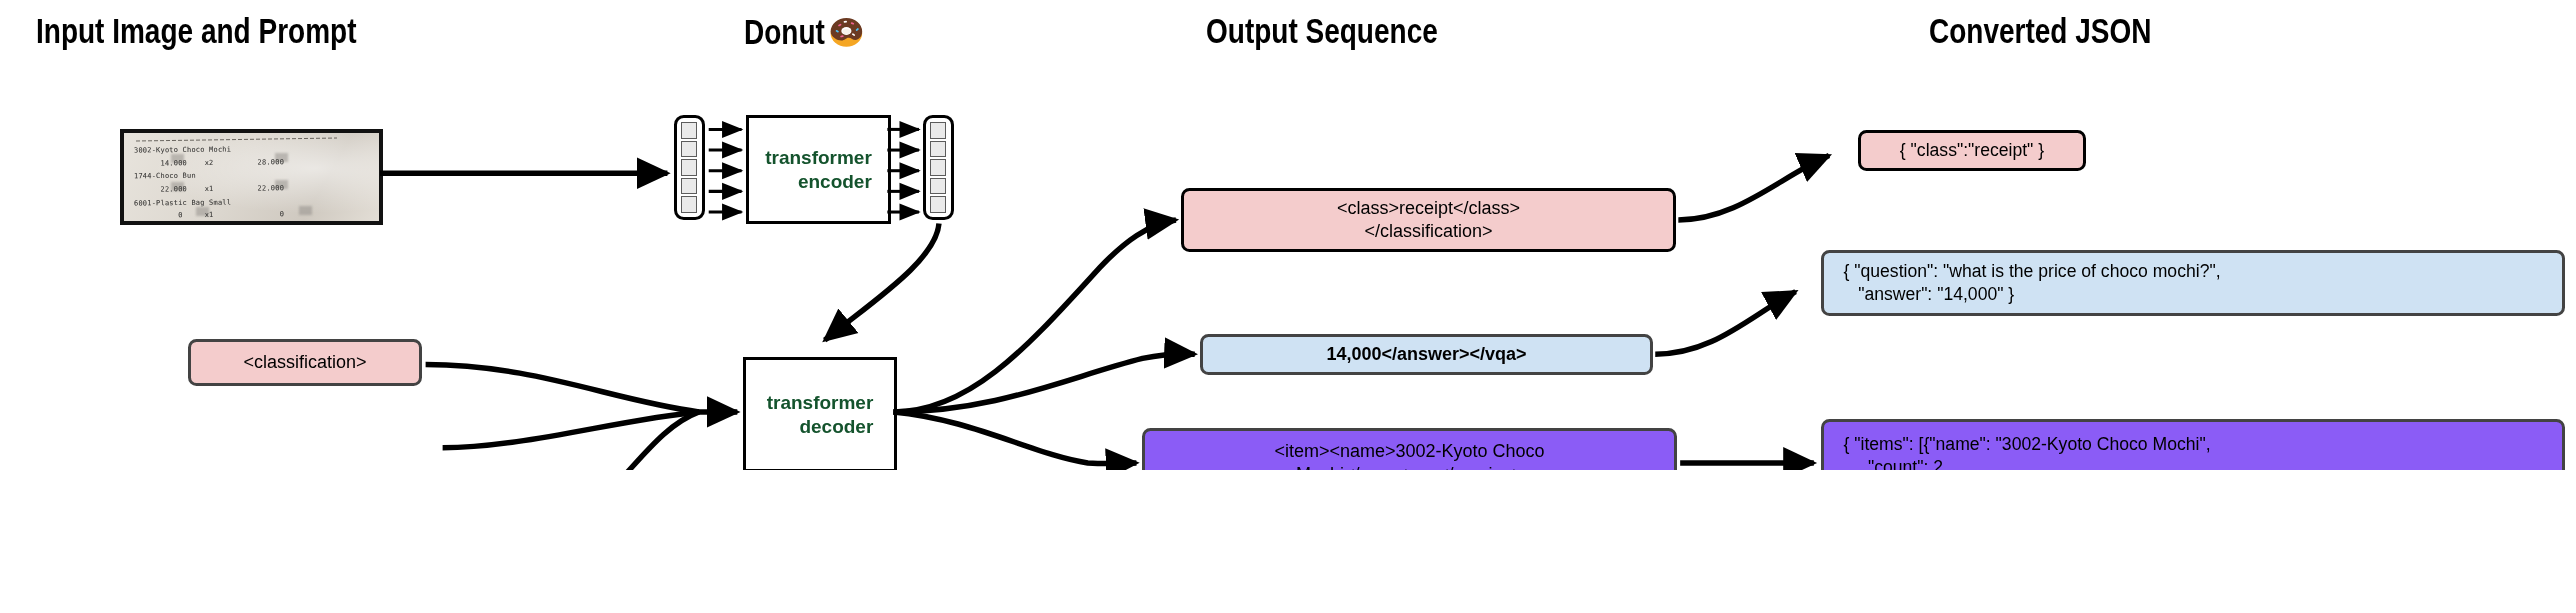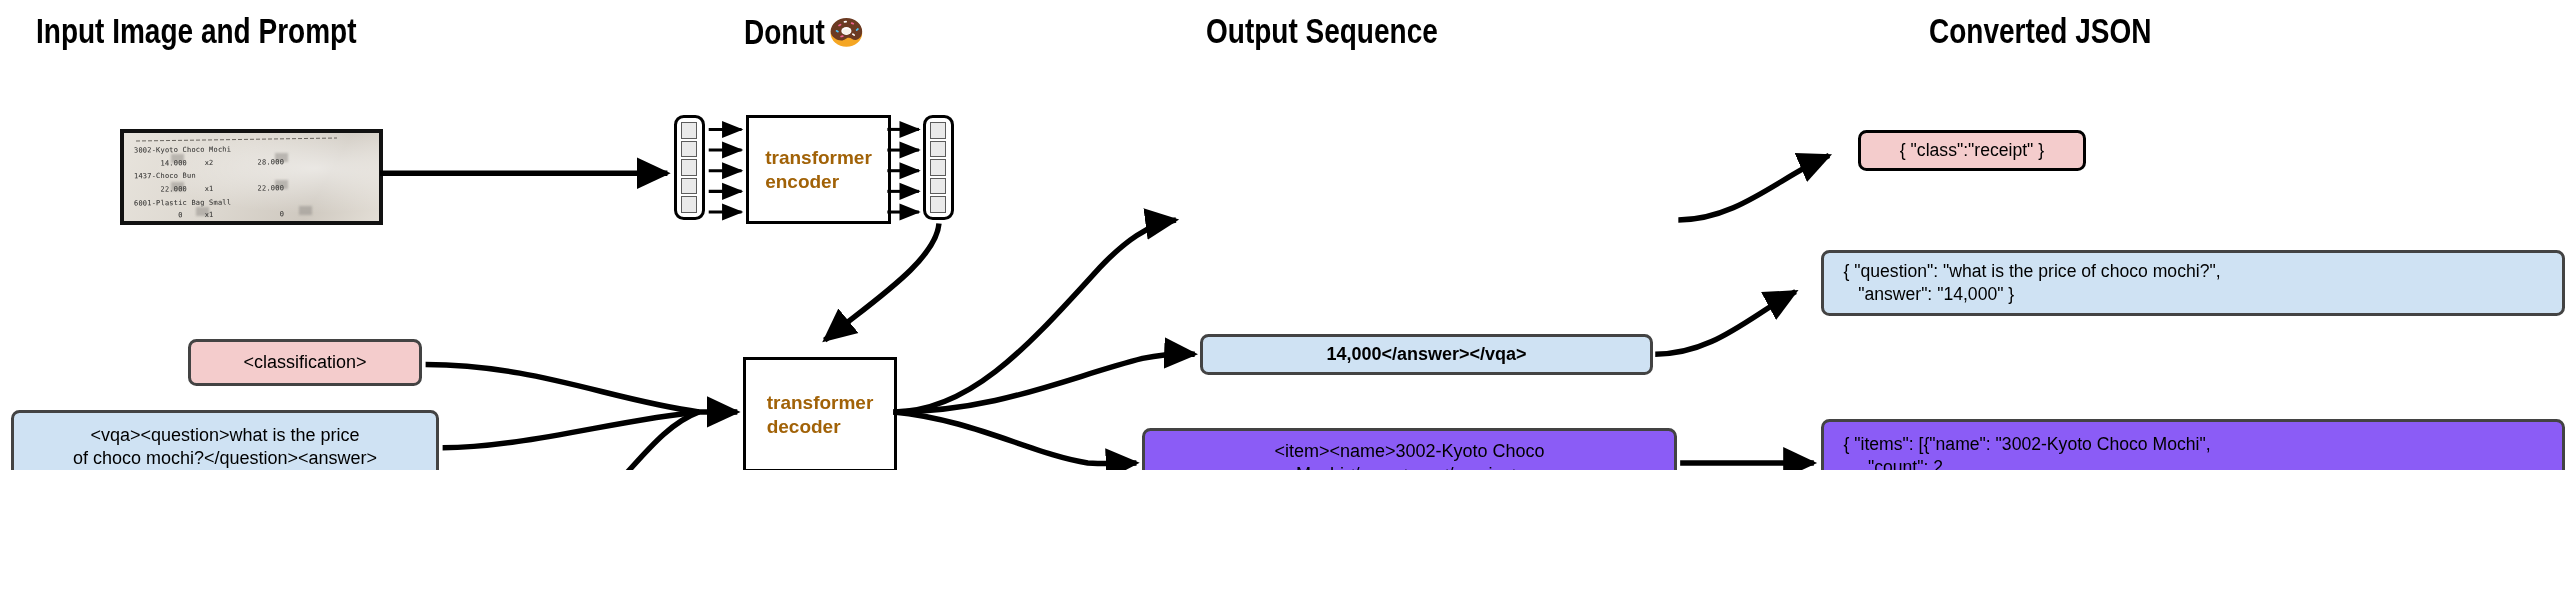--- a/index.html
+++ b/index.html
@@ -85,26 +85,26 @@
   }
 
   
   .plain-box {
     position: absolute;
     border: 3.6px solid #000000;
     background: #ffffff;
     display: flex;
     align-items: center;
     justify-content: center;
-    text-align: left;
+    text-align: right;
     font-family: "Liberation Sans", sans-serif;
     font-weight: bold;
     font-size: 19px;
     line-height: 1.22;
-    color: #a16207;
+    color: #14532d;
   }
   #encoder-box { left: 746px; top: 115px;  width: 139px; height: 103px; }
   #decoder-box { left: 743px; top: 357px;  width: 148px; height: 109px; }
 
   
   .token-stack {
     position: absolute;
     border: 3.6px solid #000000;
     border-radius: 9.7px;
     background: #ffffff;
@@ -215,21 +215,21 @@
     <div class="rcpt-dash"></div>
     <div class="rcpt-blur" style="left:47px;  top:21px; width:13.4px; height:9px;"></div>
     <div class="rcpt-blur" style="left:151px; top:20px; width:13.4px; height:9px;"></div>
     <div class="rcpt-blur" style="left:47px;  top:49px; width:13.4px; height:9px;"></div>
     <div class="rcpt-blur" style="left:151px; top:47px; width:13.4px; height:9px;"></div>
     <div class="rcpt-blur" style="left:72px; top:74px; width:13.4px; height:9px;"></div>
     <div class="rcpt-blur" style="left:175px; top:73px; width:13.4px; height:9px;"></div>
 
     <div class="rcpt-line" style="left:9.7px; top:12.8px; transform:rotate(-0.6deg);">3002-Kyoto Choco Mochi</div>
     <div class="rcpt-line" style="left:9.7px; top:25.5px; transform:rotate(-0.6deg);">      14.000    x2          28.000</div>
-    <div class="rcpt-line" style="left:9.7px; top:39px; transform:rotate(-0.6deg);">1437-Choco Bun</div>
+    <div class="rcpt-line" style="left:9.7px; top:39px; transform:rotate(-0.6deg);">1744-Choco Bun</div>
     <div class="rcpt-line" style="left:9.7px; top:52px; transform:rotate(-0.6deg);">      22.000    x1          22.000</div>
     <div class="rcpt-line" style="left:9.7px; top:66px; transform:rotate(-0.6deg);">6001-Plastic Bag Small</div>
     <div class="rcpt-line" style="left:9.7px; top:78px; transform:rotate(-0.6deg);">          0     x1               0</div>
   </div>
 
   <div class="token-stack" id="tokens-left">
     <div class="token-cell"></div>
     <div class="token-cell"></div>
     <div class="token-cell"></div>
     <div class="token-cell"></div>
@@ -244,24 +244,24 @@
     <div class="token-cell"></div>
   </div>
 
   <div class="plain-box" id="encoder-box" style="white-space:pre-line;">transformer
 encoder</div>
 
   <div class="plain-box" id="decoder-box" style="white-space:pre-line;">transformer
 decoder</div>
 
   <div class="rbox pink" id="prompt-classification">&lt;classification&gt;</div>
-  <div class="rbox blue" id="prompt-vqa">&lt;vqa&gt;&lt;question&gt;what is the price
-of choco mochi?&lt;/question&gt;&lt;answer&gt;</div>
   <div class="rbox green" id="prompt-parsing">&lt;parsing&gt;</div>
 
+  <div class="rbox pink heavy" id="out-class">&lt;class&gt;receipt&lt;/class&gt;
+&lt;/classification&gt;</div>
   <div class="rbox blue" id="out-vqa">14,000&lt;/answer&gt;&lt;/vqa&gt;</div>
   <div class="rbox green" id="out-parse">&lt;item&gt;&lt;name&gt;3002-Kyoto Choco
 Mochi&lt;/name&gt;··· &lt;/parsing&gt;</div>
 
   <div class="rbox pink heavy" id="json-class">
     <span class="jtext">{ "class":"receipt" }</span>
   </div>
   <div class="rbox blue" id="json-vqa">
     <span class="jtext">{ "question": "what is the price of choco mochi?",
    "answer": "14,000" }</span>

